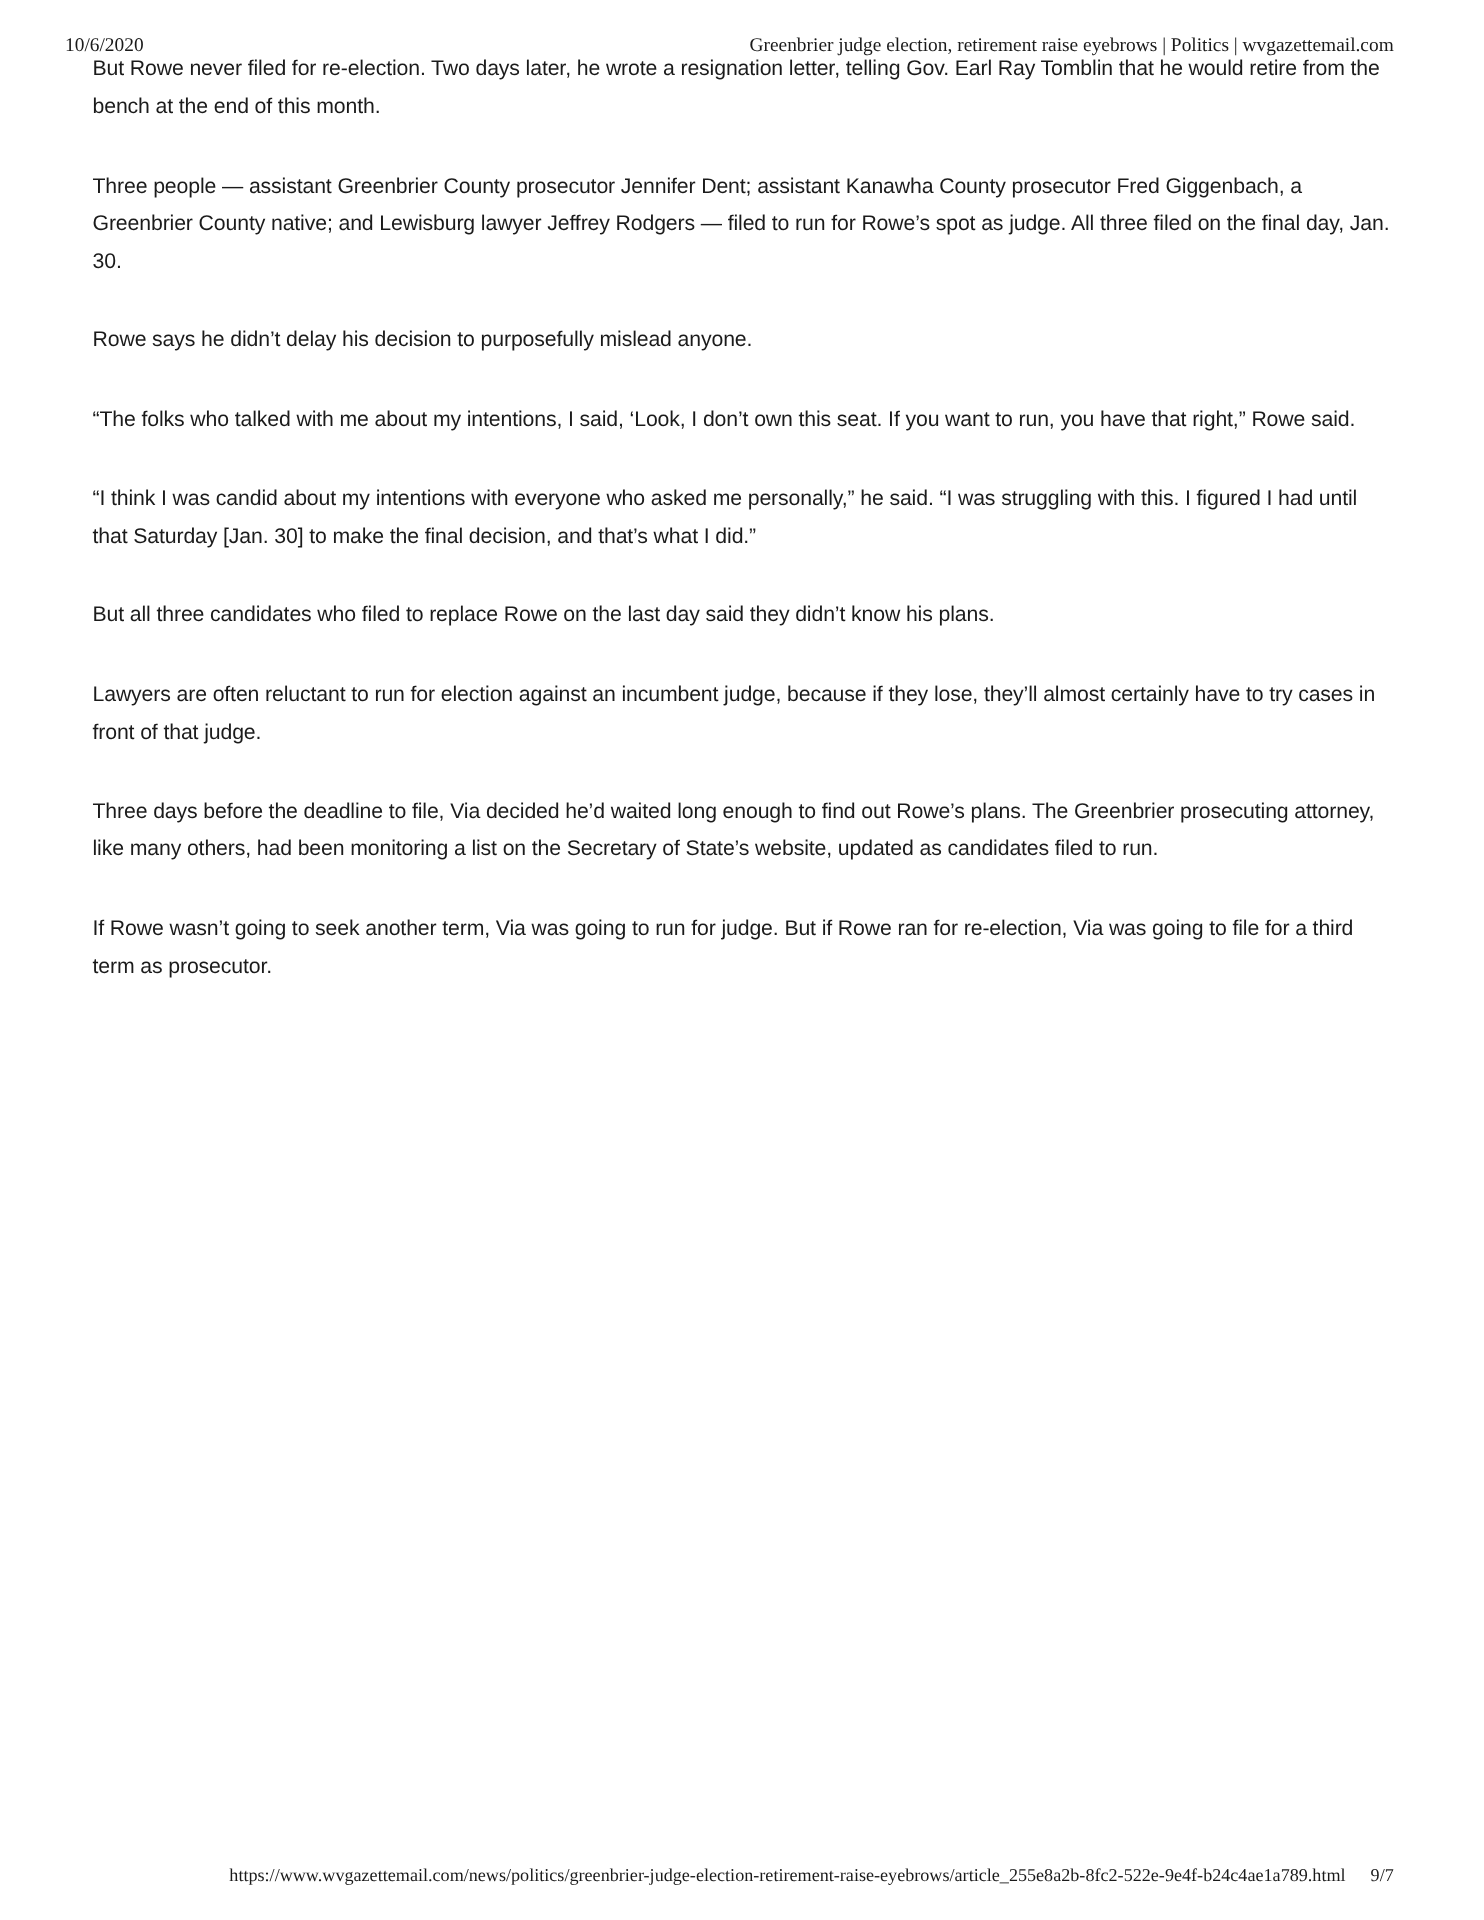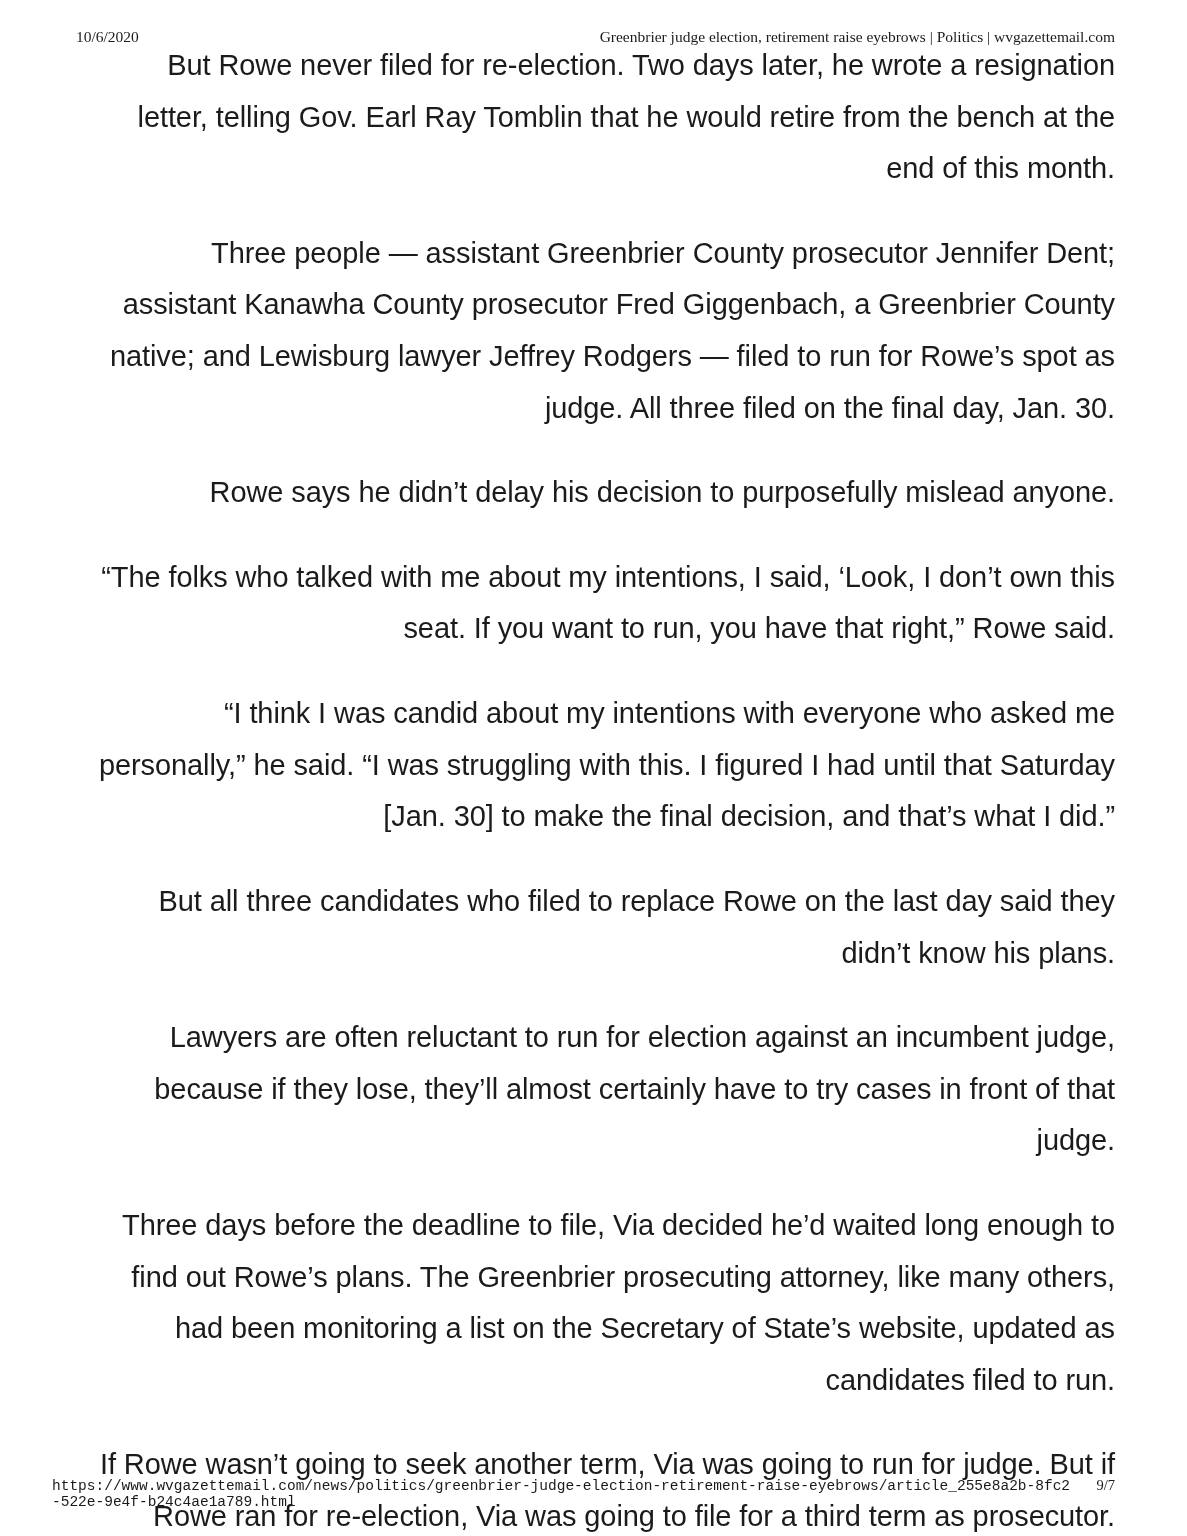--- a/index.html
+++ b/index.html
@@ -15,21 +15,20 @@
     position: relative;
     overflow: hidden;
   }
   .page {
     width: 1187px;
     height: 1536px;
     box-sizing: border-box;
     position: relative;
     display: flex;
     flex-direction: column;
-    padding-left: 24px;
   }
   .print-header {
     display: flex;
     align-items: baseline;
     font-family: "Liberation Serif", serif;
     font-size: 15.5px;
     color: #1a1a1a;
     padding: 28px 72px 0 52px;
     height: 30px;
     box-sizing: border-box;
@@ -44,48 +43,46 @@
     text-align: right;
     margin-left: -140px;
   }
   .content {
     flex: 1 1 auto;
     padding: 10px 72px 0 74px;
     box-sizing: border-box;
   }
   p.para {
     font-family: "Liberation Sans", sans-serif;
-    font-size: 29px;
+    font-size: 17px;
     line-height: 1.78;
     color: #1b1b1b;
     margin: 0 0 33px 0;
     letter-spacing: -0.1px;
-    text-align: right;
   }
   p.para:last-child {
     margin-bottom: 0;
   }
   .print-footer {
     position: absolute;
     left: 0;
     bottom: 26px;
     width: 1187px;
     box-sizing: border-box;
     padding: 0 72px 0 52px;
     display: flex;
     align-items: baseline;
     font-family: "Liberation Serif", serif;
     font-size: 14.5px;
     color: #1a1a1a;
   }
   .print-footer .ftr-url {
     flex: 1 1 auto;
-    text-align: left;
+    text-align: right;
     word-break: break-all;
-    font-family: Liberation Mono, monospace;
   }
   .print-footer .ftr-page {
     flex: 0 0 auto;
     text-align: right;
     padding-left: 20px;
   }
 </style>
 </head>
 <body>
 

